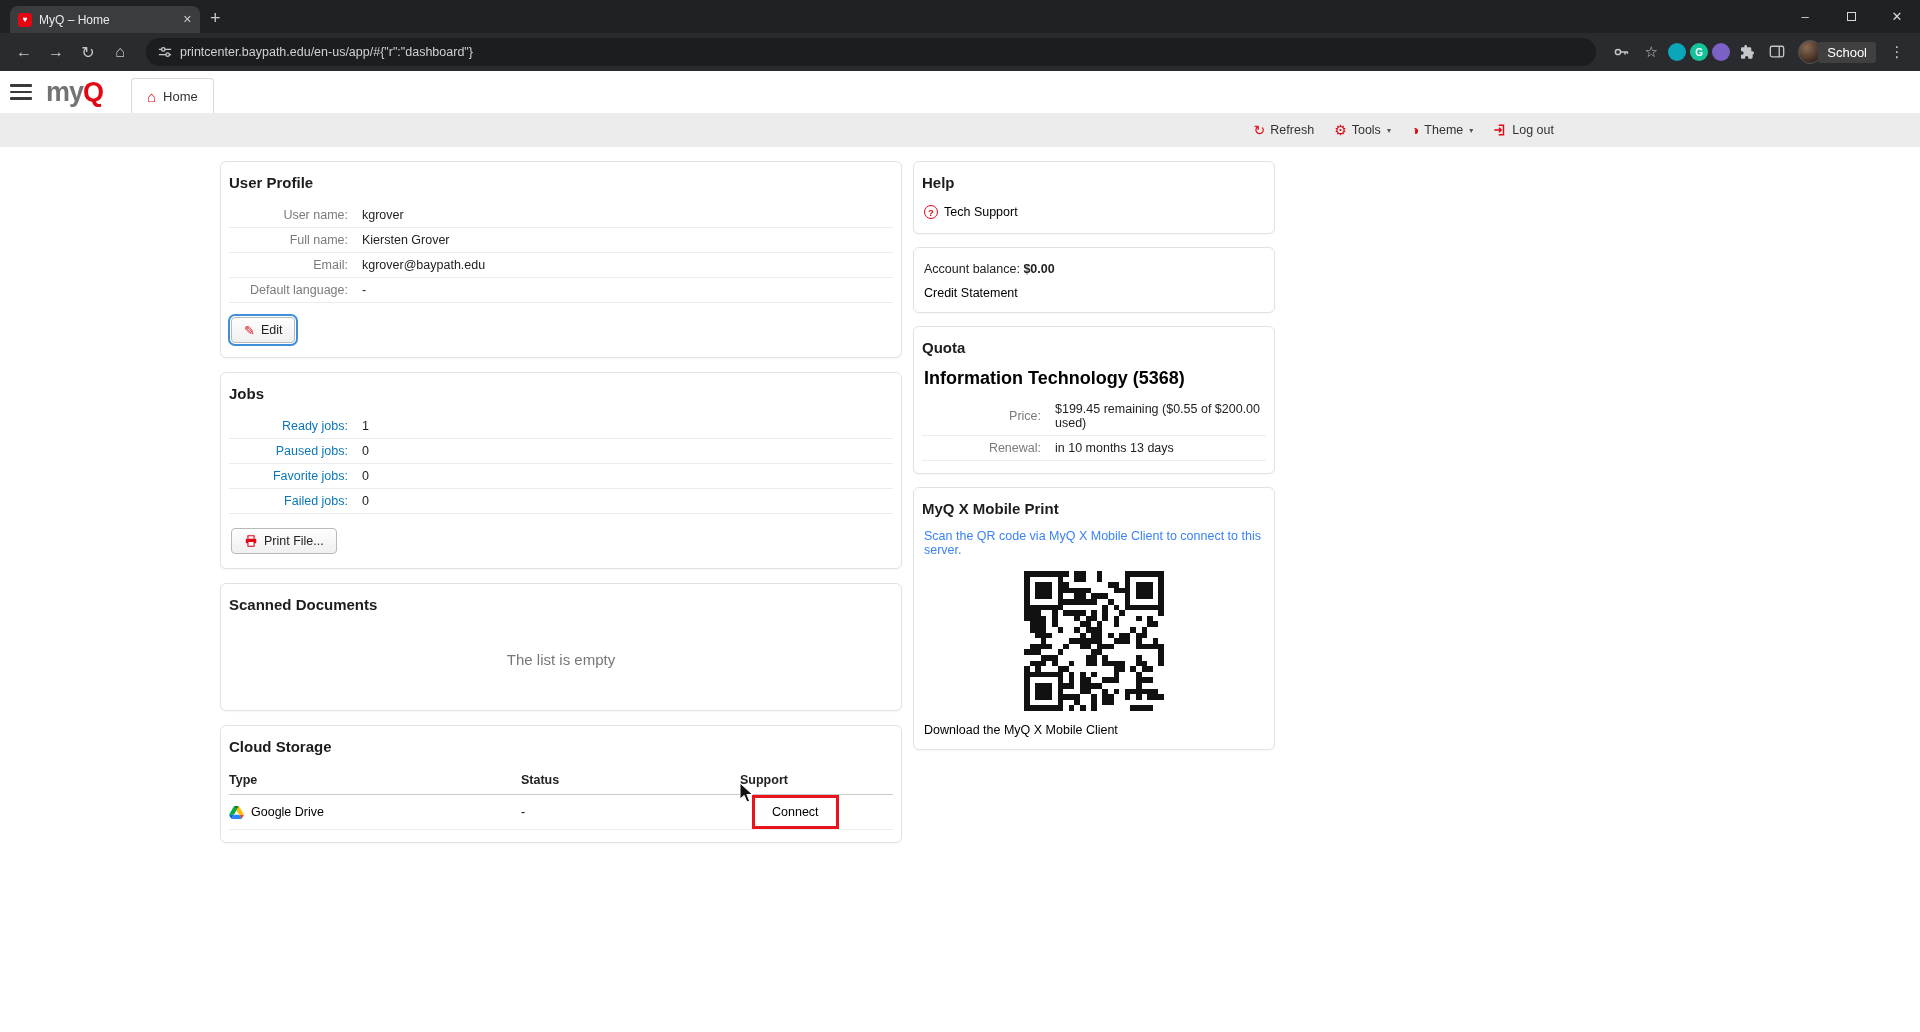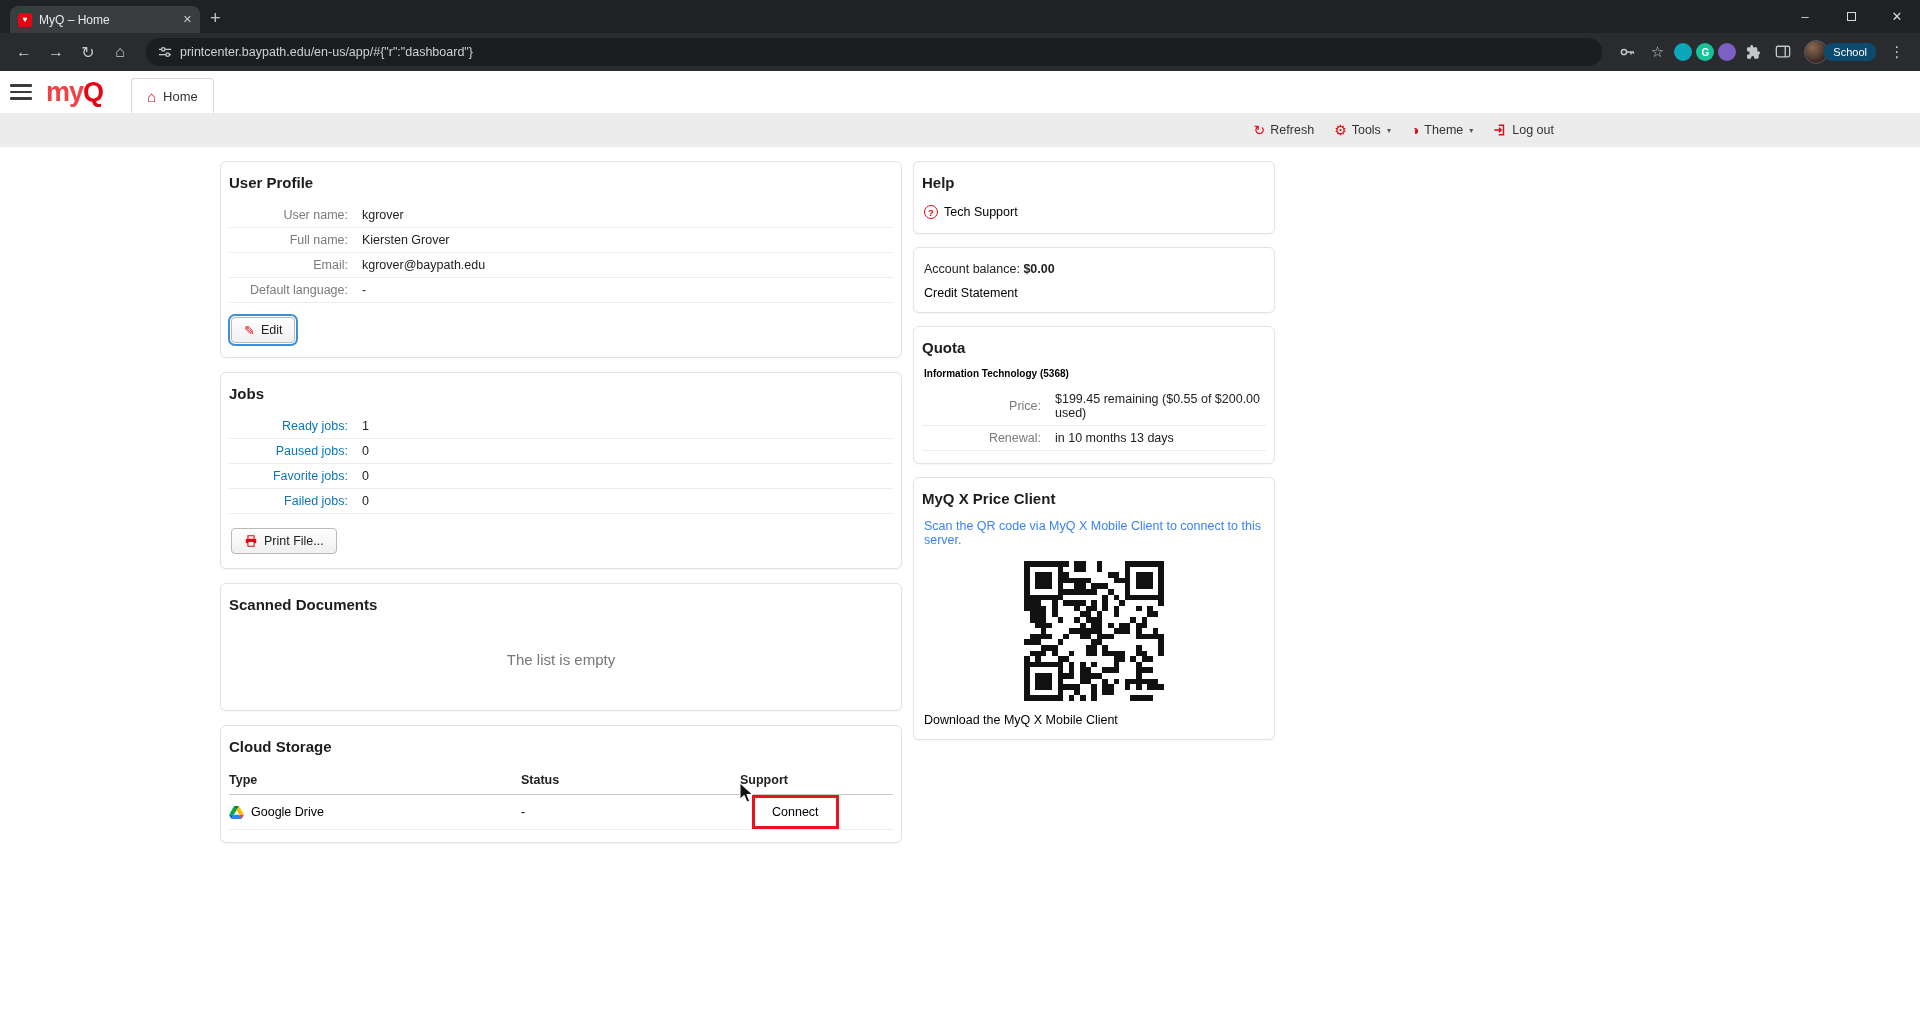--- a/index.html
+++ b/index.html
@@ -21,28 +21,28 @@
 
   .navbar { height:38px; background:#292b2e; display:flex; align-items:center; padding:0 10px; gap:4px; }
   .nav-ic { width:28px; height:28px; display:flex; align-items:center; justify-content:center; color:#c4c7ca; font-size:16px; border-radius:50%; }
   .urlbar { flex:1; height:28px; background:#1c1d20; border-radius:14px; margin:0 8px; display:flex; align-items:center; padding:0 12px; gap:8px; color:#cfd1d4; font-size:12.5px; min-width:0; }
   .urlbar svg { flex:none; }
   .url-text { white-space:nowrap; overflow:hidden; }
   .rt-ic { width:26px; height:26px; display:flex; align-items:center; justify-content:center; color:#c4c7ca; font-size:15px; flex:none; }
   .ext-badge { width:18px; height:18px; border-radius:50%; display:flex; align-items:center; justify-content:center; color:#fff; font-size:10px; font-weight:bold; flex:none; }
   .profile-chip { display:flex; align-items:center; margin:0 4px; flex:none; }
   .avatar { width:24px; height:24px; border-radius:50%; background:radial-gradient(circle at 35% 30%, #8a6a52, #3a2a22 70%); border:1px solid #555; }
-  .school-pill { background:#0c4a6e; color:#fff; font-size:11px; padding:3px 9px; border-radius:8px; margin-left:-4px; }
+  .school-pill { background:#404040; color:#fff; font-size:13px; padding:3px 9px; border-radius:3px; margin-left:-4px; }
 
   
   .app-header { height:42px; background:#fff; display:flex; align-items:center; padding-left:10px; }
   .hamburger { width:22px; display:flex; flex-direction:column; gap:4px; margin-right:14px; }
   .hamburger i { height:2.5px; background:#3a3a3a; border-radius:1px; }
   .logo { font-size:27px; font-weight:900; letter-spacing:-1px; display:flex; align-items:baseline; }
-  .logo .lm { color:#ef4444; }
+  .logo .lm { color:#737373; }
   .logo .lq { color:#e30613; }
   .home-tab { align-self:flex-end; margin-left:28px; height:35px; background:#fff; border:1px solid #d9d9d9; border-bottom:none;
               border-radius:4px 4px 0 0; display:flex; align-items:center; gap:7px; padding:0 15px; font-size:13px; color:#333; }
   .home-ic { color:#e30613; font-size:15px; line-height:1; }
 
   
   .strip { height:34px; background:#ececec; display:flex; align-items:center; justify-content:flex-end; gap:20px; padding-right:366px; font-size:12.5px; color:#333; }
   .strip-item { display:flex; align-items:center; gap:5px; }
   .red-glyph { color:#e30613; font-size:14px; line-height:1; }
   .chev { color:#555; font-size:8px; margin-left:1px; }
@@ -72,21 +72,21 @@
   .c-status { width:219px; flex:none; }
   .c-action { flex:1; }
   .tbl-row { display:flex; align-items:center; font-size:12.5px; border-bottom:1px solid #ececec; padding:10px 0; }
   .connect-box { display:inline-block; border:3px solid #e8131d; padding:7px 17px; margin:-10px 12px; }
 
   .help-link { display:flex; align-items:center; gap:6px; font-size:12.5px; padding:2px 0 2px 2px; }
   .qmark { width:14px; height:14px; border:1.4px solid #e30613; border-radius:50%; color:#e30613; font-size:9.5px; font-weight:bold;
            display:flex; align-items:center; justify-content:center; flex:none; }
   .credit-line { font-size:12.5px; color:#222; padding:2px 0 10px 2px; }
   .credit-line b { font-weight:bold; }
-  .quota-name { font-size:10px; font-weight:bold; color:#0b76b8; padding:0 0 8px 2px; }
+  .quota-name { font-size:18px; font-weight:bold; color:#0b76b8; padding:0 0 8px 2px; }
   .quota .rowline:first-of-type { border-top:1px solid #ececec; }
   .mc-text { font-size:12.5px; color:#3b82f6; padding:0 2px 10px; }
   .qr-wrap { display:flex; justify-content:center; padding:4px 0 12px; }
   .qr-wrap svg { width:140px; height:140px; }
   .dl-link { font-size:12.5px; padding-left:2px; }
 
   .cursor { position:absolute; left:738px; top:782px; width:18px; height:22px; z-index:99; }
 </style>
 </head>
 <body>
@@ -318,21 +318,21 @@
         <span class="row-value">$199.45 remaining ($0.55 of $200.00 used)</span>
       </div>
       <div class="rowline">
         <span class="row-label">Renewal:</span>
           <span class="row-gap"></span>
         <span class="row-value">in 10 months 13 days</span>
       </div>
     </div>
 
     <div class="card">
-      <div class="card-title">MyQ X Price Client</div>
+      <div class="card-title">MyQ X Mobile Print</div>
       <div class="mc-text">Scan the QR code via MyQ X Mobile Client to connect to this server.</div>
       <div class="qr-wrap">
         <svg viewBox="0 0 200 200" fill="#111" shape-rendering="crispEdges">
             <rect x="0" y="0" width="8" height="8"></rect>
             <rect x="8" y="0" width="8" height="8"></rect>
             <rect x="16" y="0" width="8" height="8"></rect>
             <rect x="24" y="0" width="8" height="8"></rect>
             <rect x="32" y="0" width="8" height="8"></rect>
             <rect x="40" y="0" width="8" height="8"></rect>
             <rect x="48" y="0" width="8" height="8"></rect>

